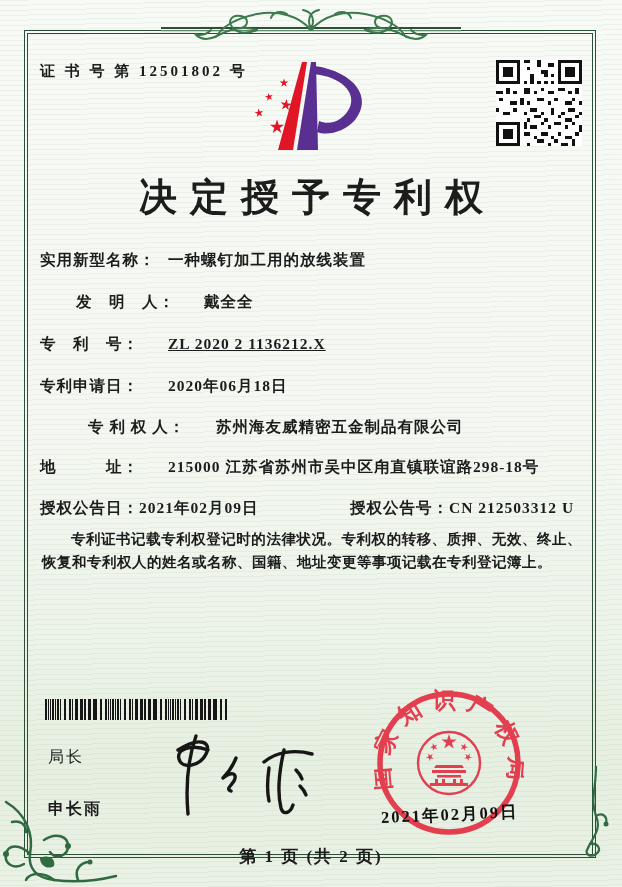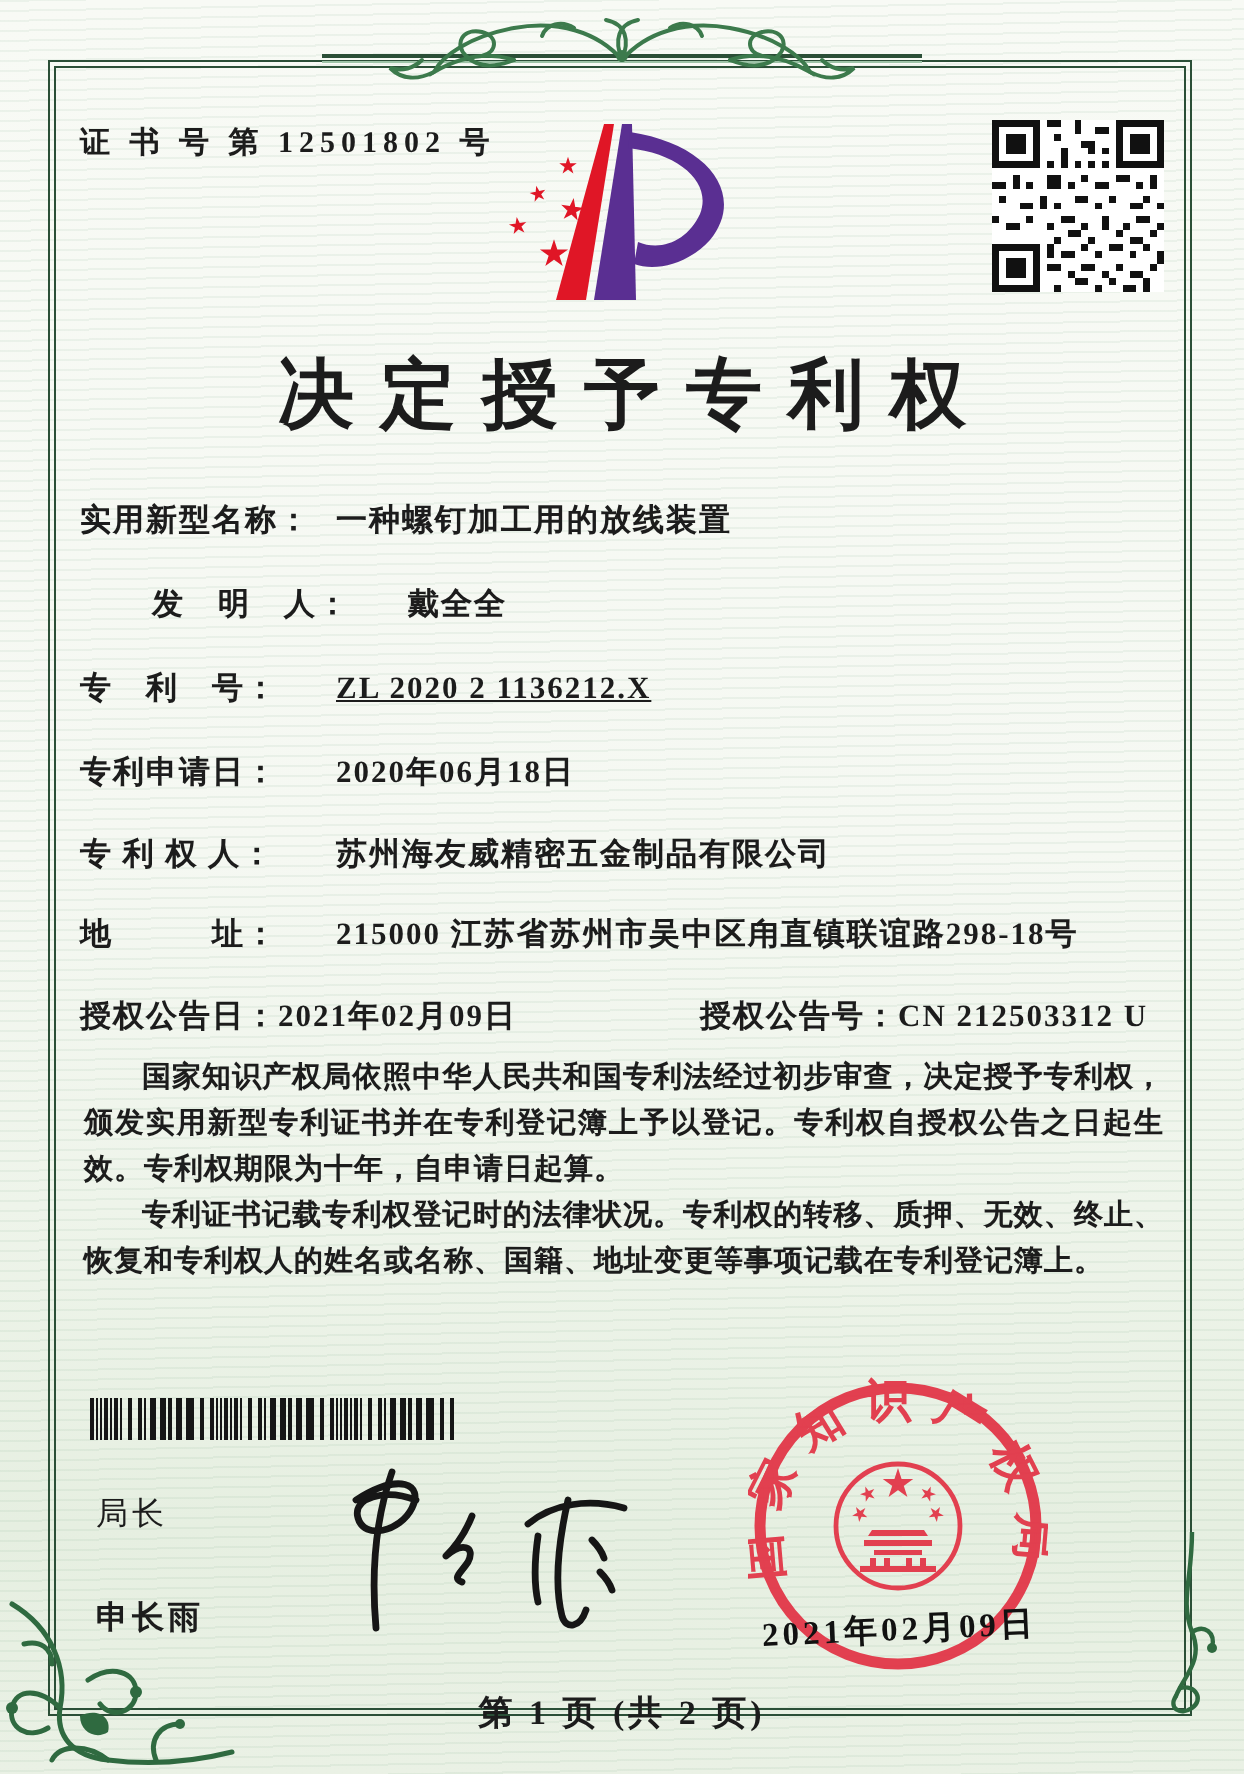--- a/index.html
+++ b/index.html
@@ -39,21 +39,21 @@
     text-align:center; font-size:38px; font-weight:bold;
     letter-spacing:13px; text-indent:13px; white-space:nowrap;
   }
 
   .field-row {
     position:absolute; left:40px; white-space:nowrap;
     font-size:15.5px; font-weight:bold; letter-spacing:1px;
   }
   .field-row .lbl { display:inline-block; min-width:128px; }
   .row-0 { top:250px; } .row-1 { top:292px;margin-left:36px; } .row-2 { top:334px;text-decoration:underline; }
-  .row-3 { top:376px; } .row-4 { top:417px; } .row-5 { top:457px; }
+  .row-3 { top:376px; } .row-4 { top:417px;margin-left:48px; } .row-5 { top:457px; }
   .row-grant { top:498px; }
   .grant-right { position:absolute; left:310px; white-space:nowrap; }
 
   .paragraphs {
     position:absolute; left:42px; top:528px; width:540px;
     font-size:14.5px; font-weight:bold; line-height:23px;
     text-align:justify; letter-spacing:0.5px;
   }
   .paragraphs p { text-indent:2em; margin:0; }
 
@@ -264,21 +264,20 @@
     <span class="lbl">地　　　址：</span><span class="val">215000 江苏省苏州市吴中区甪直镇联谊路298-18号</span>
   </div>
   <div class="field-row row-grant">
     <span>授权公告日：</span><span>2021年02月09日</span>
     <span class="grant-right">
       <span>授权公告号：</span><span>CN 212503312 U</span>
     </span>
   </div>
 
   <div class="paragraphs">
-    <p>国家知识产权局依照中华人民共和国专利法经过初步审查，决定授予专利权，颁发实用新型专利证书并在专利登记簿上予以登记。专利权自授权公告之日起生效。专利权期限为十年，自申请日起算。</p>
     <p>专利证书记载专利权登记时的法律状况。专利权的转移、质押、无效、终止、恢复和专利权人的姓名或名称、国籍、地址变更等事项记载在专利登记簿上。</p>
   </div>
 
   <div class="barcode"></div>
 
   <div class="director-title">局长</div>
   <div class="director-name">申长雨</div>
 
   <svg class="signature" width="210" height="92" viewBox="0 0 210 92">
     <g stroke="#161616" stroke-width="3.4" fill="none" stroke-linecap="round" stroke-linejoin="round">

